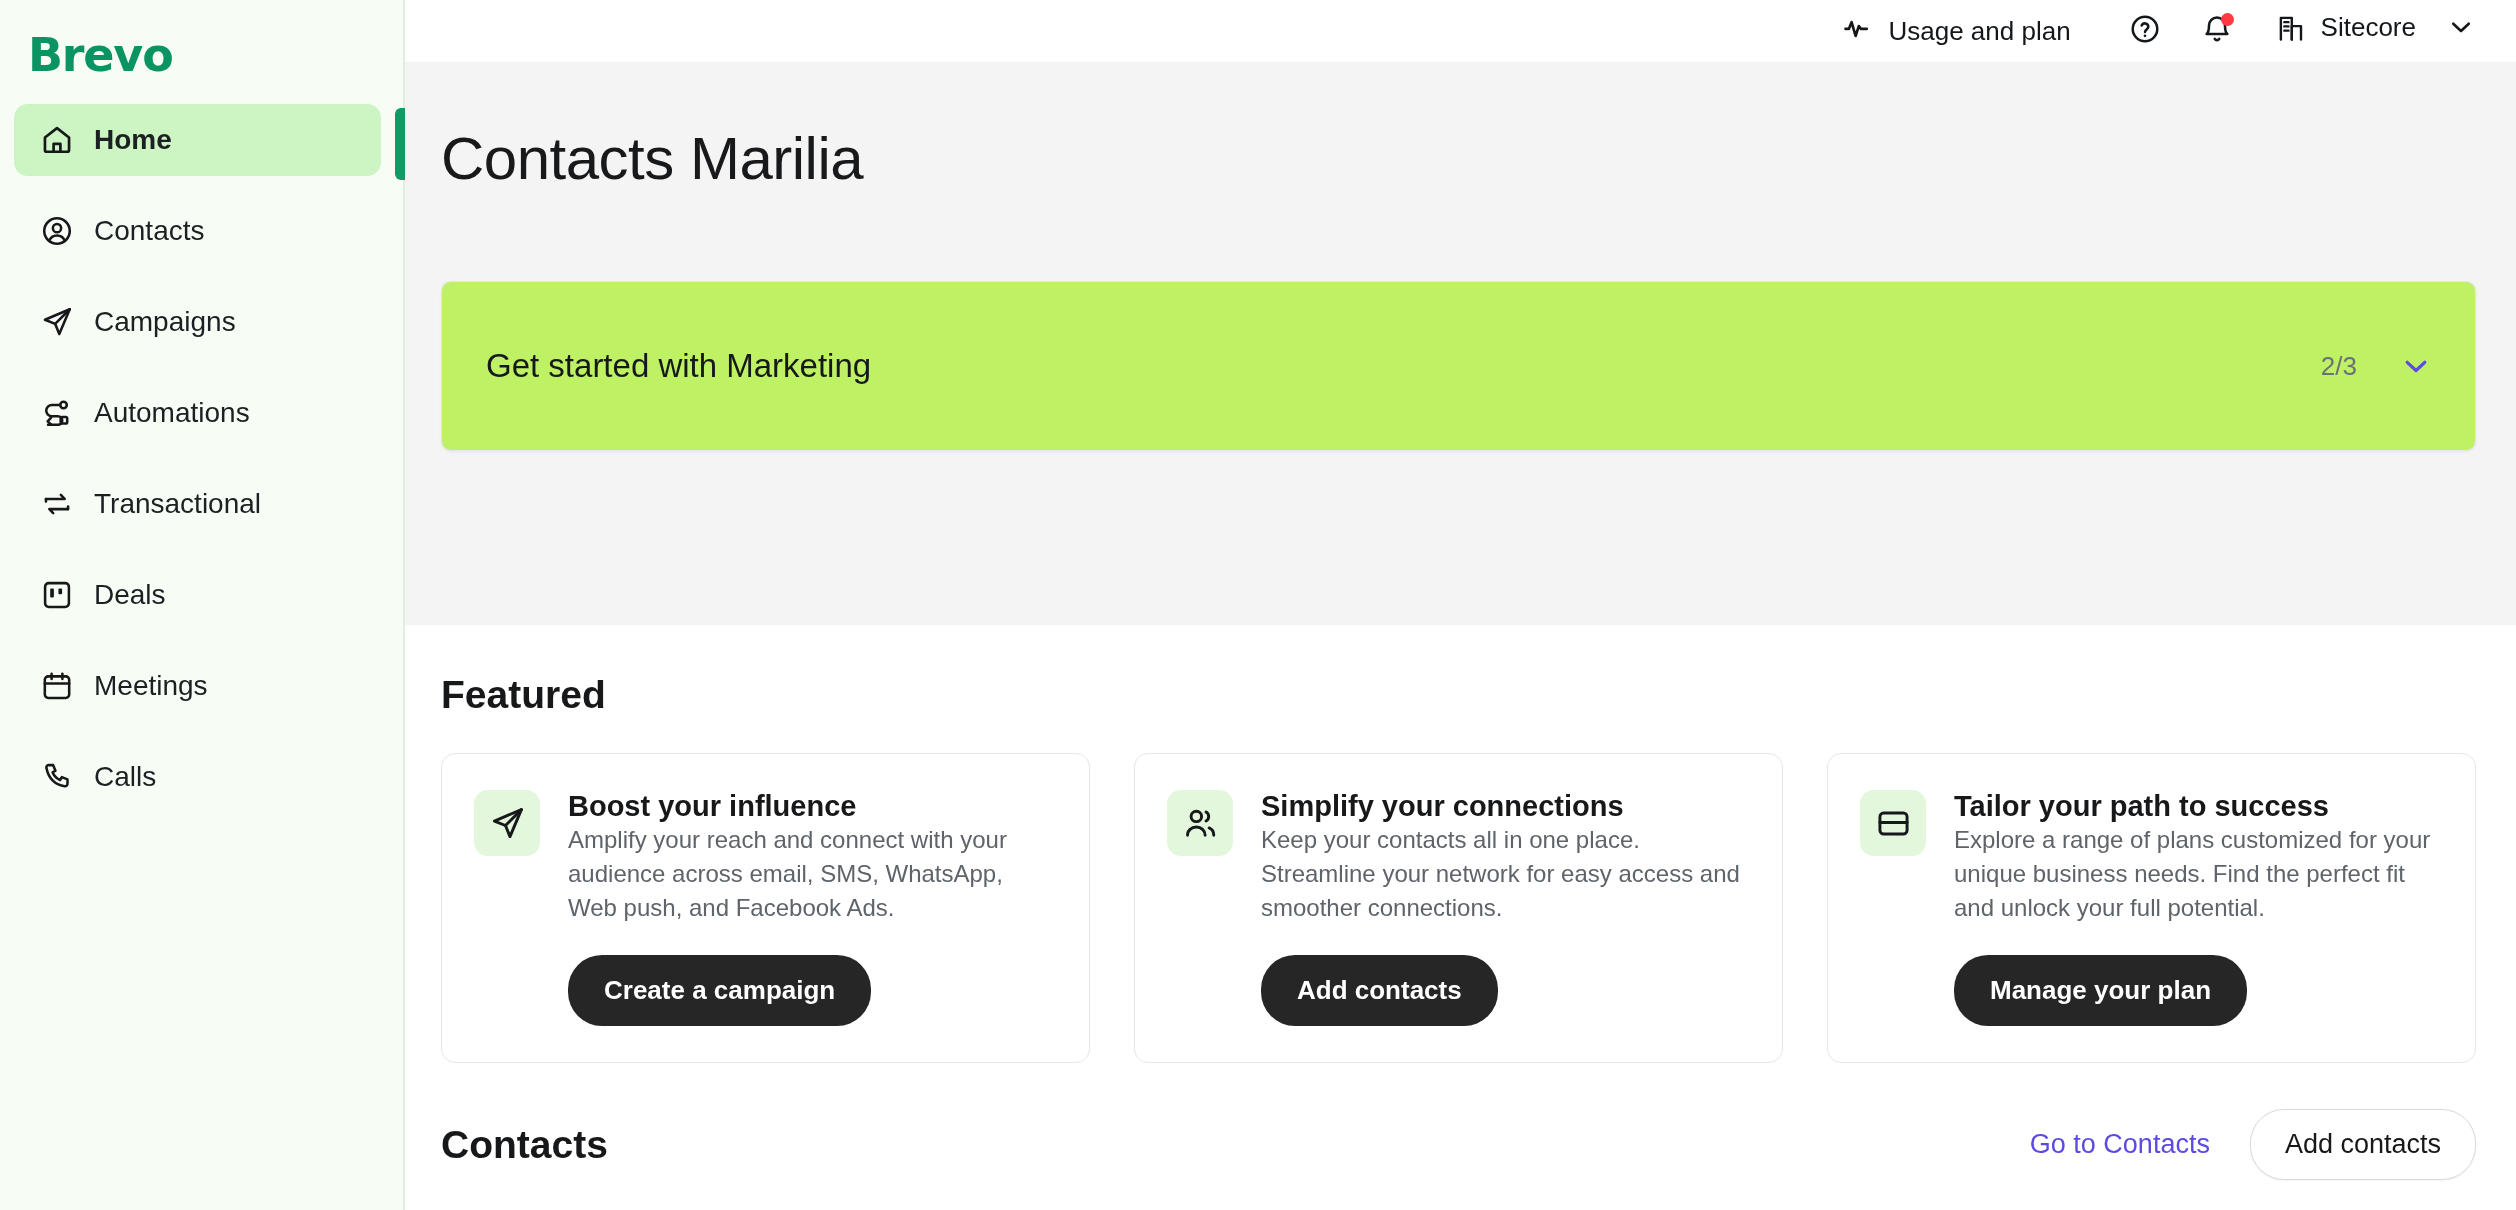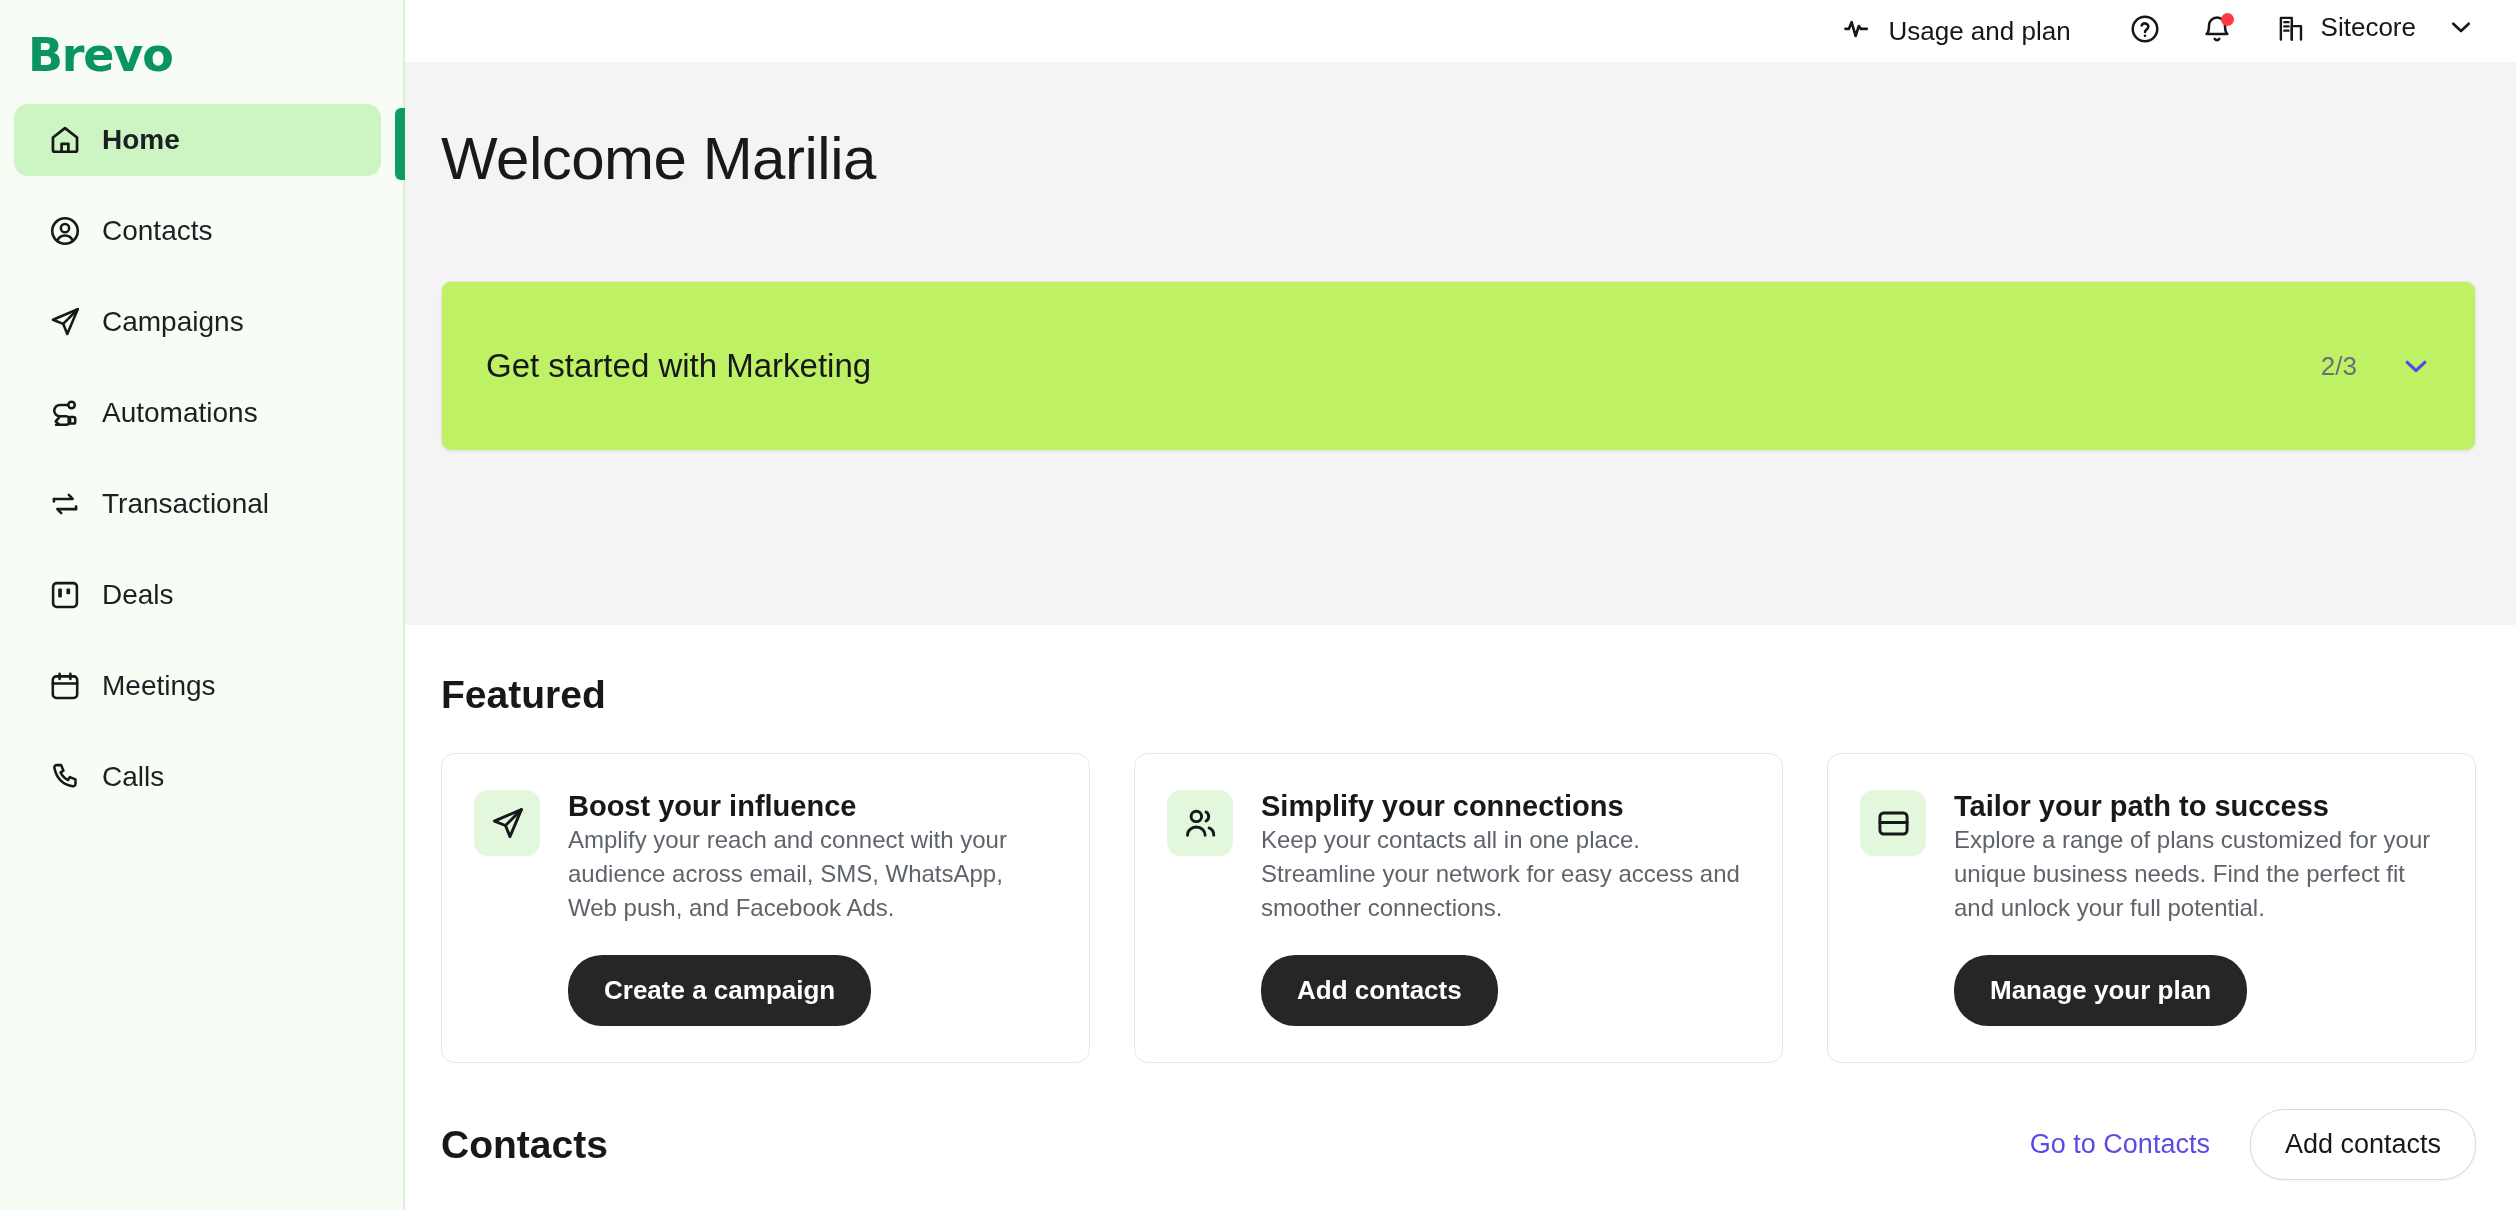--- a/index.html
+++ b/index.html
@@ -22,21 +22,21 @@
   .brand {
     font-size: 46px; font-weight: 700; color: #0b9463;
     letter-spacing: -1.2px;
     padding: 14px 0 0 28px; height: 82px;
     font-family: "DejaVu Sans", sans-serif;
   }
   .nav { margin-top: 8px; }
   .nav-item {
     display: flex; align-items: center; gap: 20px;
     height: 72px; margin: 0 22px 19px 14px;
-    padding-left: 34px; border-radius: 14px;
+    padding-left: 26px; border-radius: 14px;
     color: #1c2023; font-size: 28px;
     cursor: pointer; position: relative;
   }
   .nav-item.active { background: #cdf5c4; font-weight: 700; }
   .nav-icon { width: 34px; height: 34px; display: flex; align-items: center; justify-content: center; flex: 0 0 34px; }
   .nav-icon svg { width: 34px; height: 34px; display: block; }
   .active-bar {
     position: absolute; right: -3px; top: 108px;
     width: 11px; height: 72px; border-radius: 6px 0 0 6px;
     background: #109a64;
@@ -280,21 +280,21 @@
         <span class="chev">
           <svg width="30" height="30" viewBox="0 0 24 24" fill="none" stroke="#14181b" stroke-width="2.1" stroke-linecap="round" stroke-linejoin="round">
             <path d="M5.8 9.4 12 15.2l6.2-5.8"></path>
           </svg>
         </span>
       </div>
 
     </header>
 
     <section class="hero">
-      <h1 class="welcome">Welcome Marilia</h1>
+      <h1 class="welcome">Contacts Marilia</h1>
 
       <div class="getstarted">
         <div class="getstarted-title">Get started with Marketing</div>
         <div class="getstarted-right">
           <span class="progress-count">2/3</span>
           <span class="chev-purple">
             <svg width="34" height="34" viewBox="0 0 24 24" fill="none" stroke="#5c4ae4" stroke-width="2.3" stroke-linecap="round" stroke-linejoin="round">
               <path d="M5.8 9.4 12 15.2l6.2-5.8"></path>
             </svg>
           </span>

